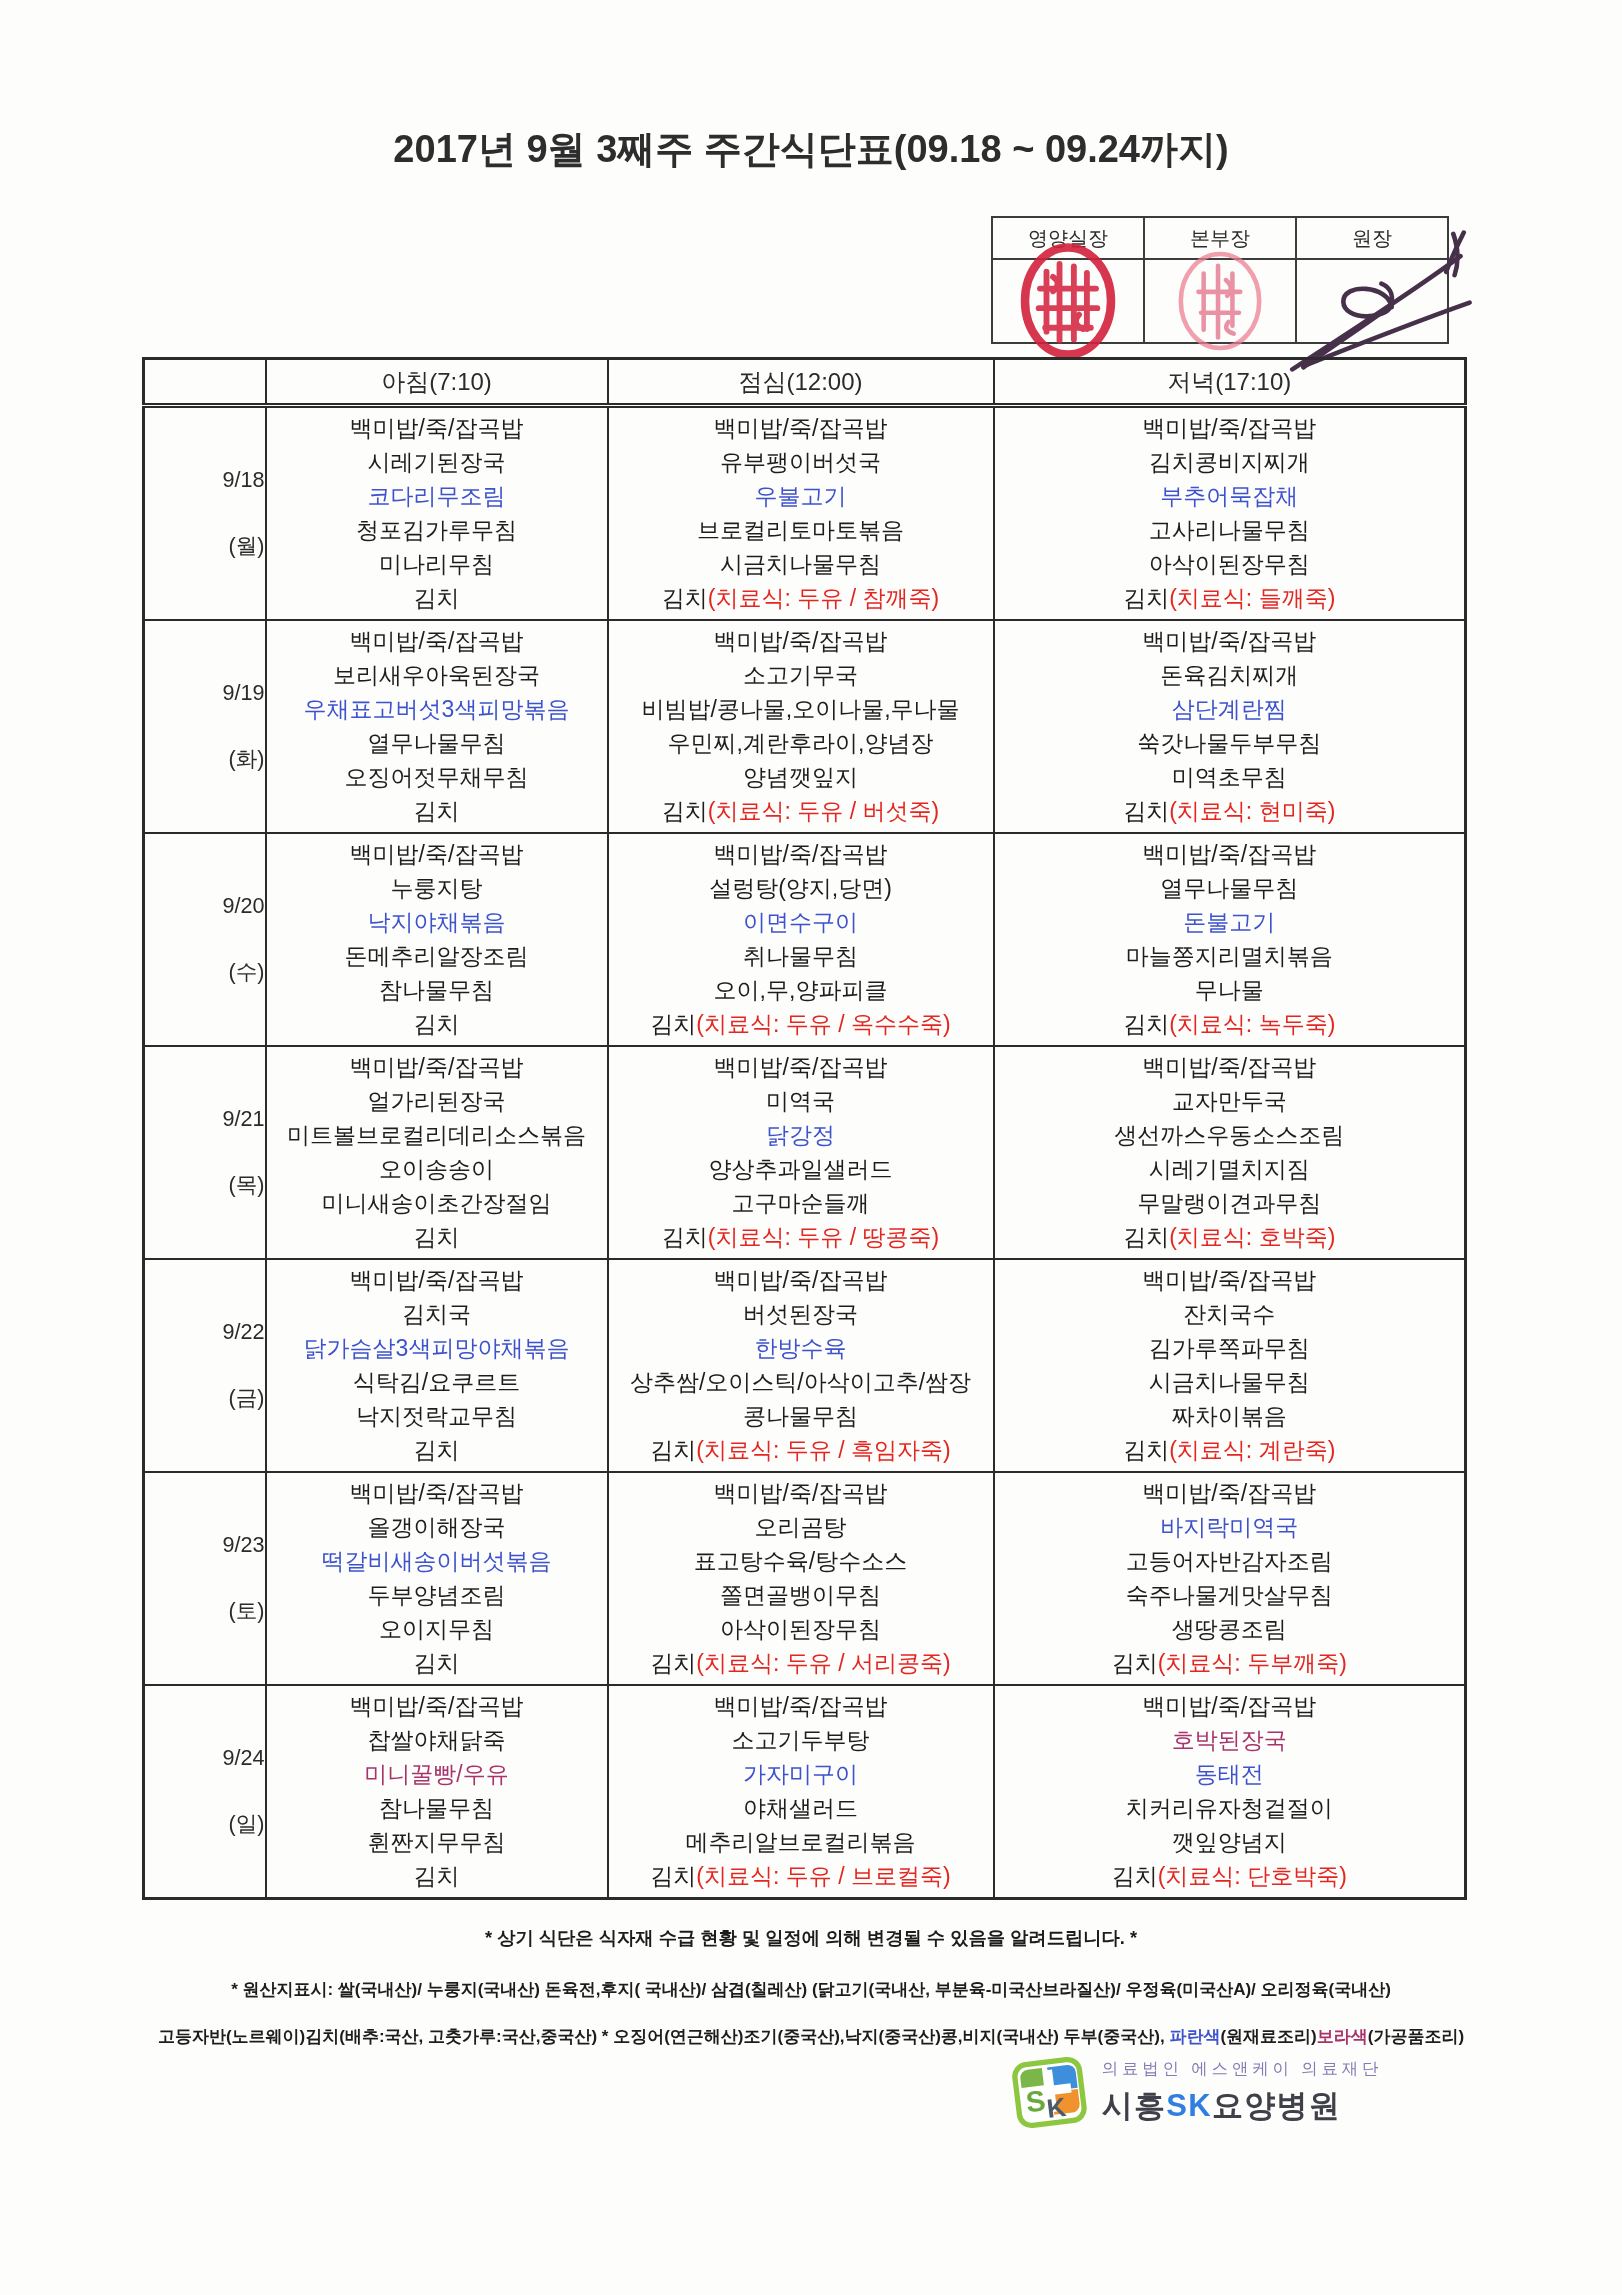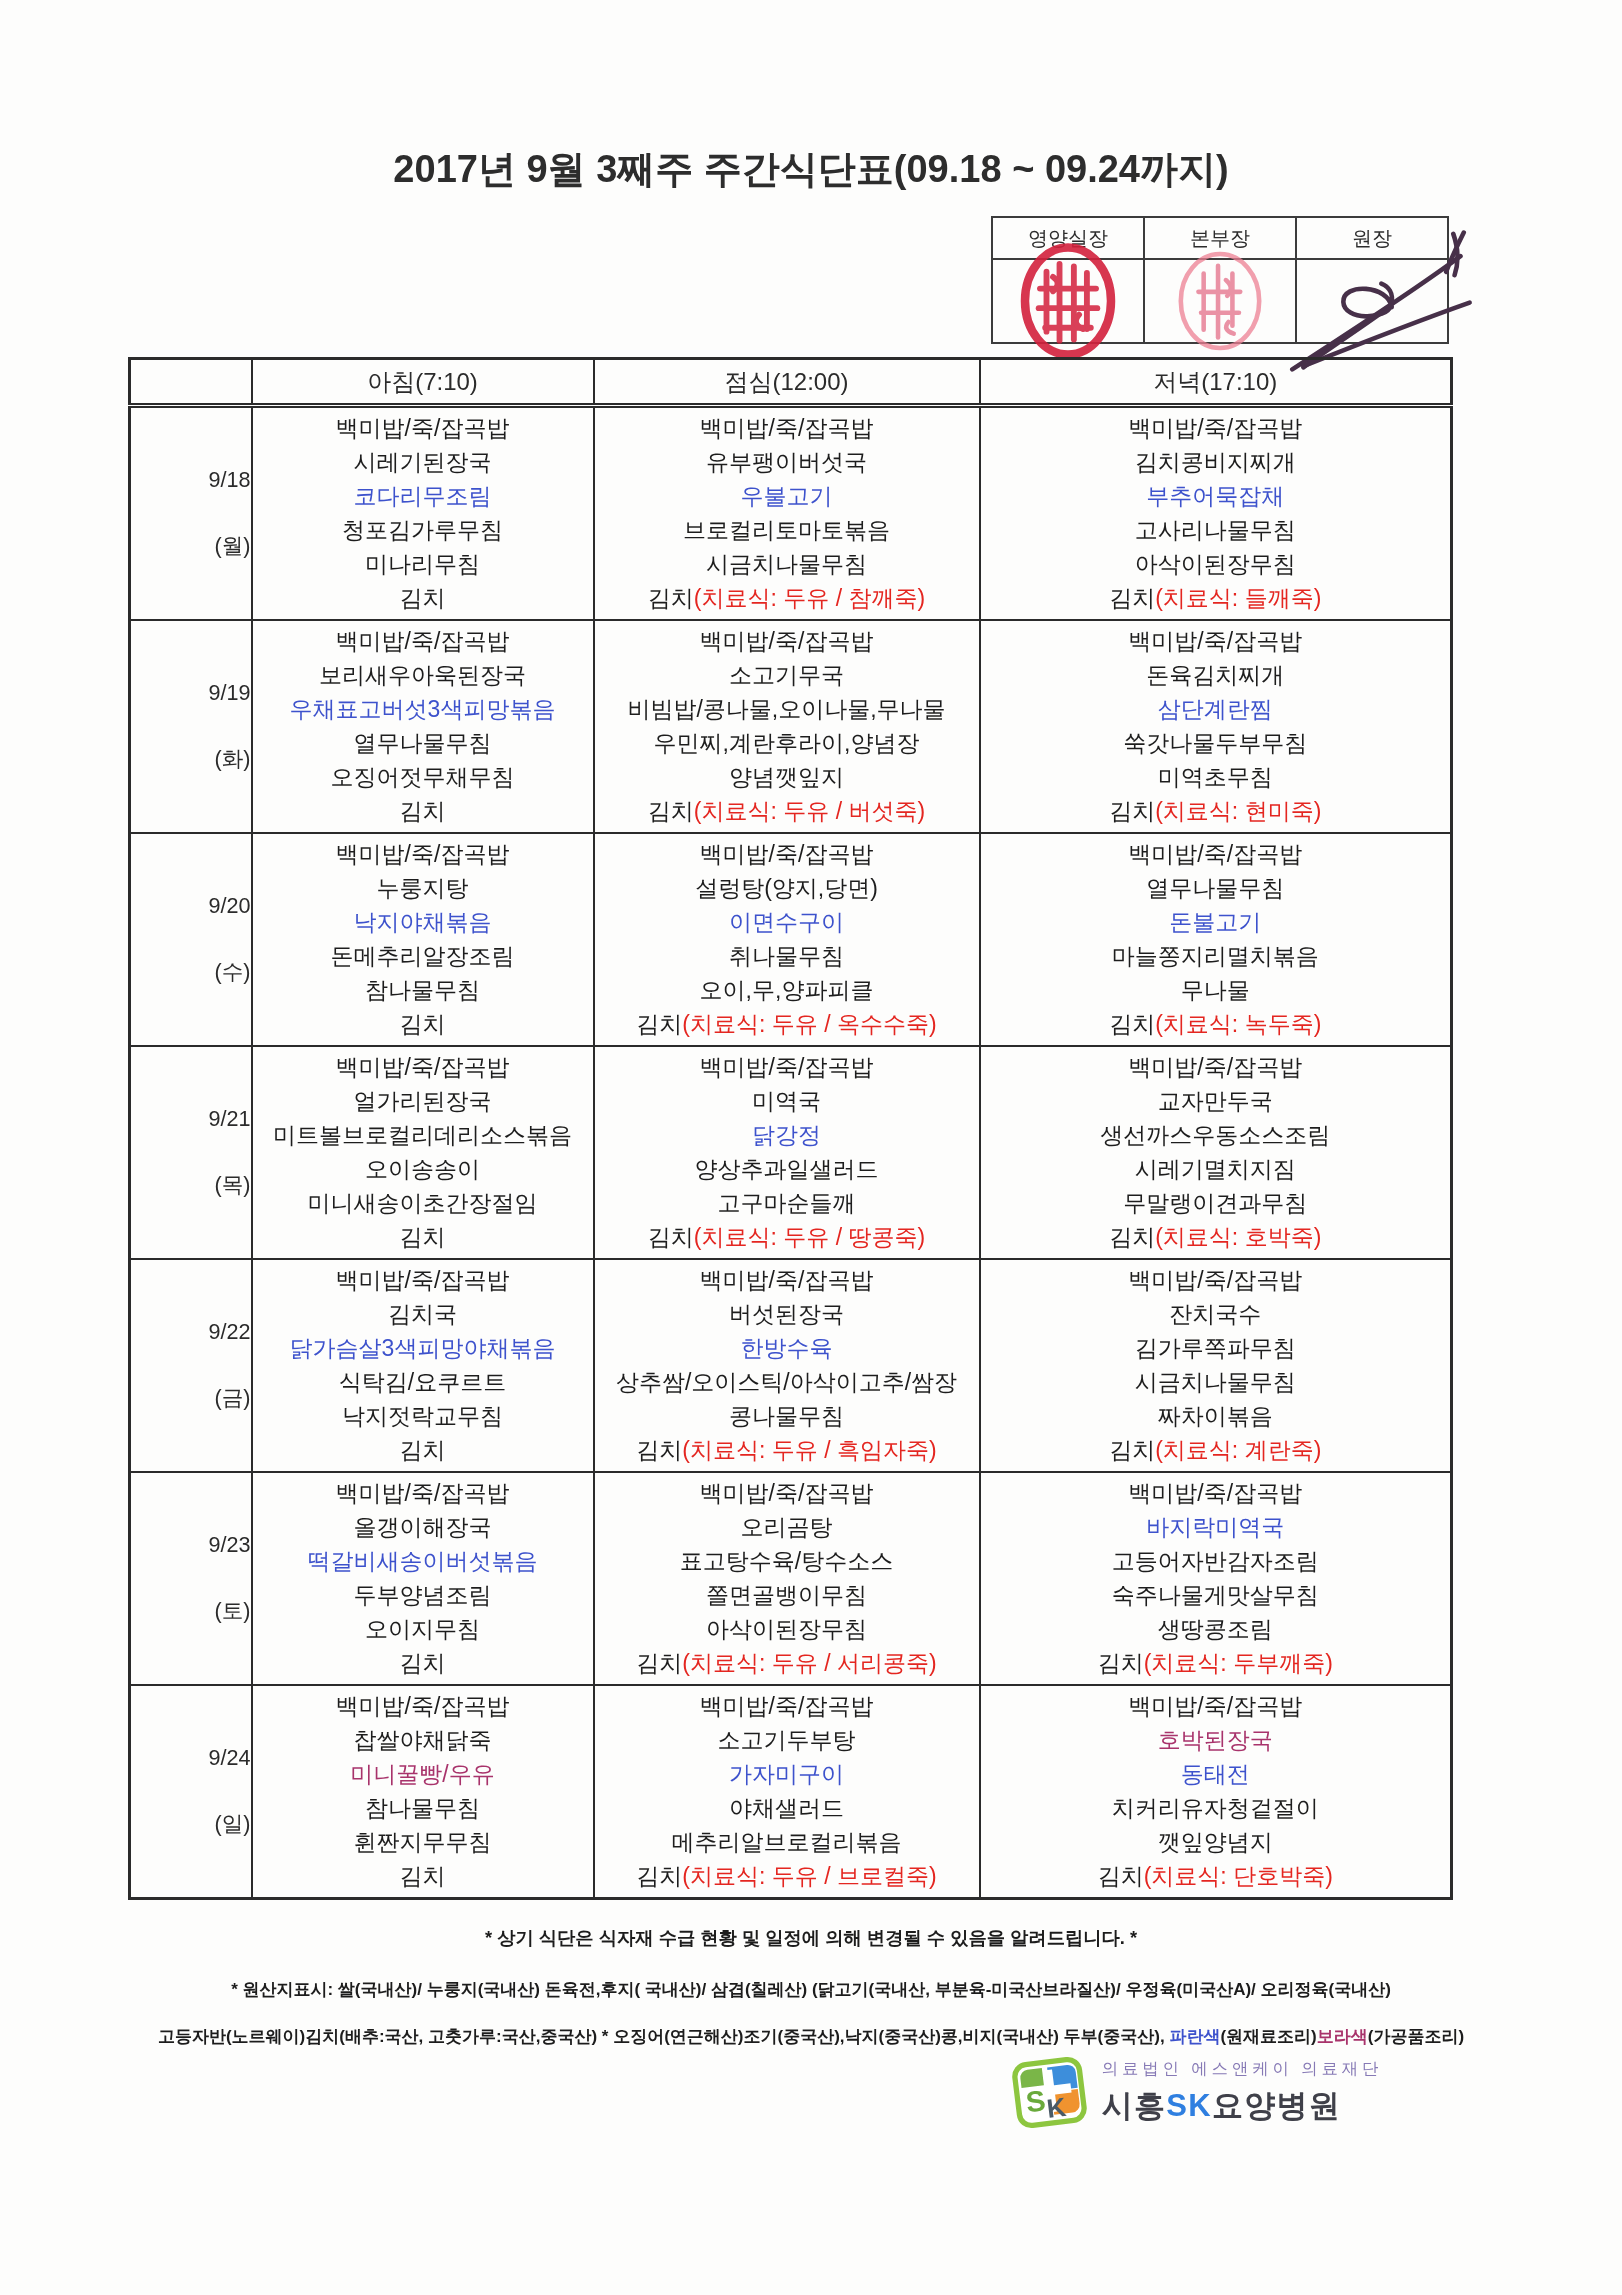--- a/index.html
+++ b/index.html
@@ -5,42 +5,42 @@
   html,body{margin:0;padding:0;}
   body{
     width:1622px;height:2295px;position:relative;background:#fdfdfc;
     font-family:"Liberation Sans","DejaVu Sans",sans-serif;color:#222;
     overflow:hidden;
   }
   .page{position:absolute;inset:0;}
 
   
   .doc-title{
-    position:absolute;top:144px;left:0;width:100%;text-align:center;
+    position:absolute;top:124px;left:0;width:100%;text-align:center;
     font-size:38px;font-weight:700;letter-spacing:0px;color:#2d2d2d;
   }
 
   
   .approval{
     position:absolute;left:991px;top:216px;width:458px;
     border-collapse:collapse;table-layout:fixed;padding-left:41px;
   }
   .approval th{
     border:2px solid #3c3c3c;height:38px;font-size:20px;font-weight:400;color:#2c2c2c;
     background:transparent;
   }
   .approval td{border:2px solid #3c3c3c;height:80px;position:relative;overflow:visible;}
   .stamp-wrap{position:absolute;left:0;top:0;width:100%;height:100%;}
   .stamp-wrap svg{position:absolute;left:50%;top:50%;transform:translate(-50%,-50%);}
 
   .sig-overlay{position:absolute;left:1230px;top:209px;width:262px;height:216px;pointer-events:none;}
 
   
   .menu{
-    position:absolute;left:128px;top:357px;border-collapse:collapse;table-layout:fixed;
+    position:absolute;left:142px;top:357px;border-collapse:collapse;table-layout:fixed;
     border:3.9px solid #2b2b2b;
   }
   .menu th{
     border:2px solid #2b2b2b;border-bottom:5.9px double #2b2b2b;height:43px;
     font-size:24px;font-weight:400;color:#2b2b2b;padding:0;
   }
   .menu td{border:2px solid #2b2b2b;height:211px;vertical-align:middle;padding:0;}
   .date-cell{text-align:right;font-size:21.6px;color:#2b2b2b;}
   .date-cell .dow{margin-top:38px;}
   .meal{

